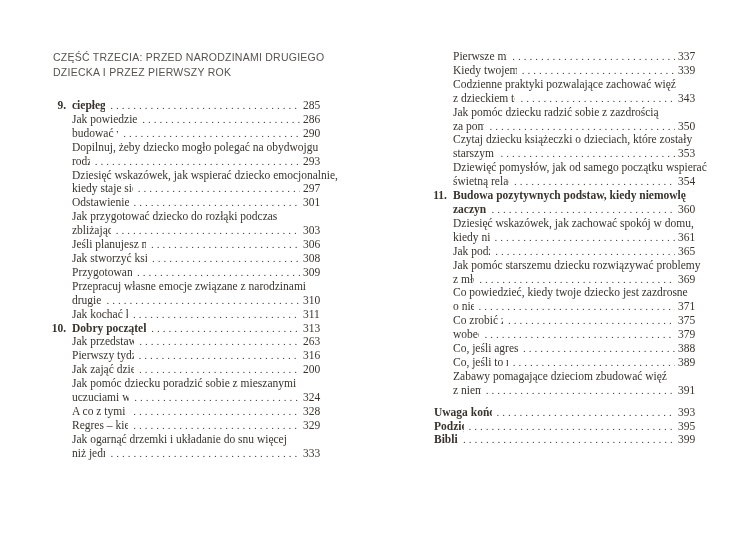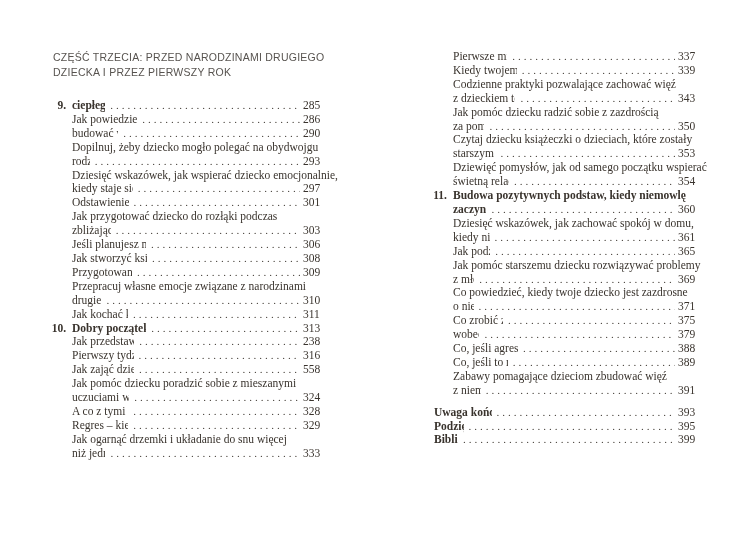--- a/index.html
+++ b/index.html
@@ -169,35 +169,35 @@
           <div class="line lastline">
             <span class="txt">Dobry początek: narodziny i pierwsze kilka miesięcy</span>
             <span class="leader"></span>
             <span class="pg">313</span>
           </div>
         </div>
         <div class="entry item">
           <div class="line lastline">
             <span class="txt">Jak przedstawić dziecku nowego dzidziusia</span>
             <span class="leader"></span>
-            <span class="pg">238</span>
+            <span class="pg">263</span>
           </div>
         </div>
         <div class="entry item">
           <div class="line lastline">
             <span class="txt">Pierwszy tydzień – rodzinna aklimatyzacja</span>
             <span class="leader"></span>
             <span class="pg">316</span>
           </div>
         </div>
         <div class="entry item">
           <div class="line lastline">
             <span class="txt">Jak zająć dziecko, kiedy karmisz niemowlę</span>
             <span class="leader"></span>
-            <span class="pg">558</span>
+            <span class="pg">200</span>
           </div>
         </div>
         <div class="entry item">
           <div class="line">Jak pomóc dziecku poradzić sobie z mieszanymi</div>
           <div class="line lastline">
             <span class="txt">uczuciami w stosunku do niemowlęcia</span>
             <span class="leader"></span>
             <span class="pg">324</span>
           </div>
         </div>

